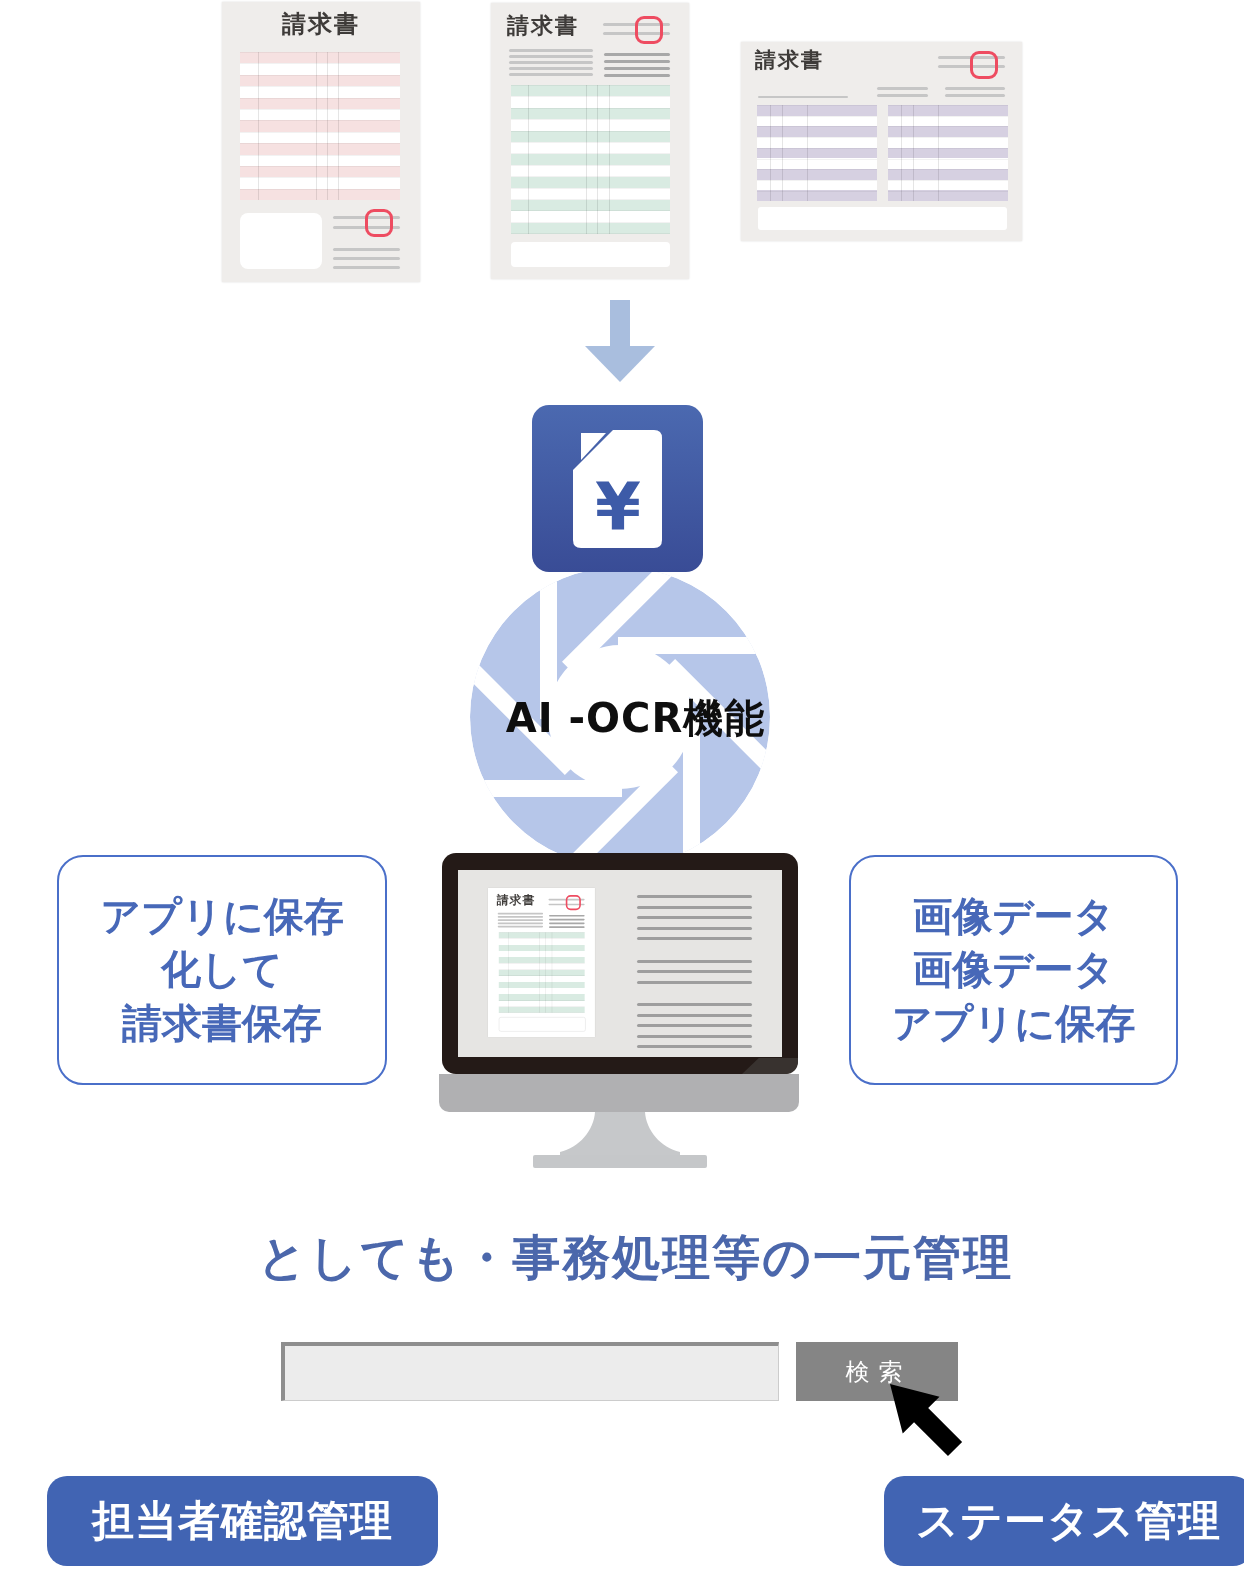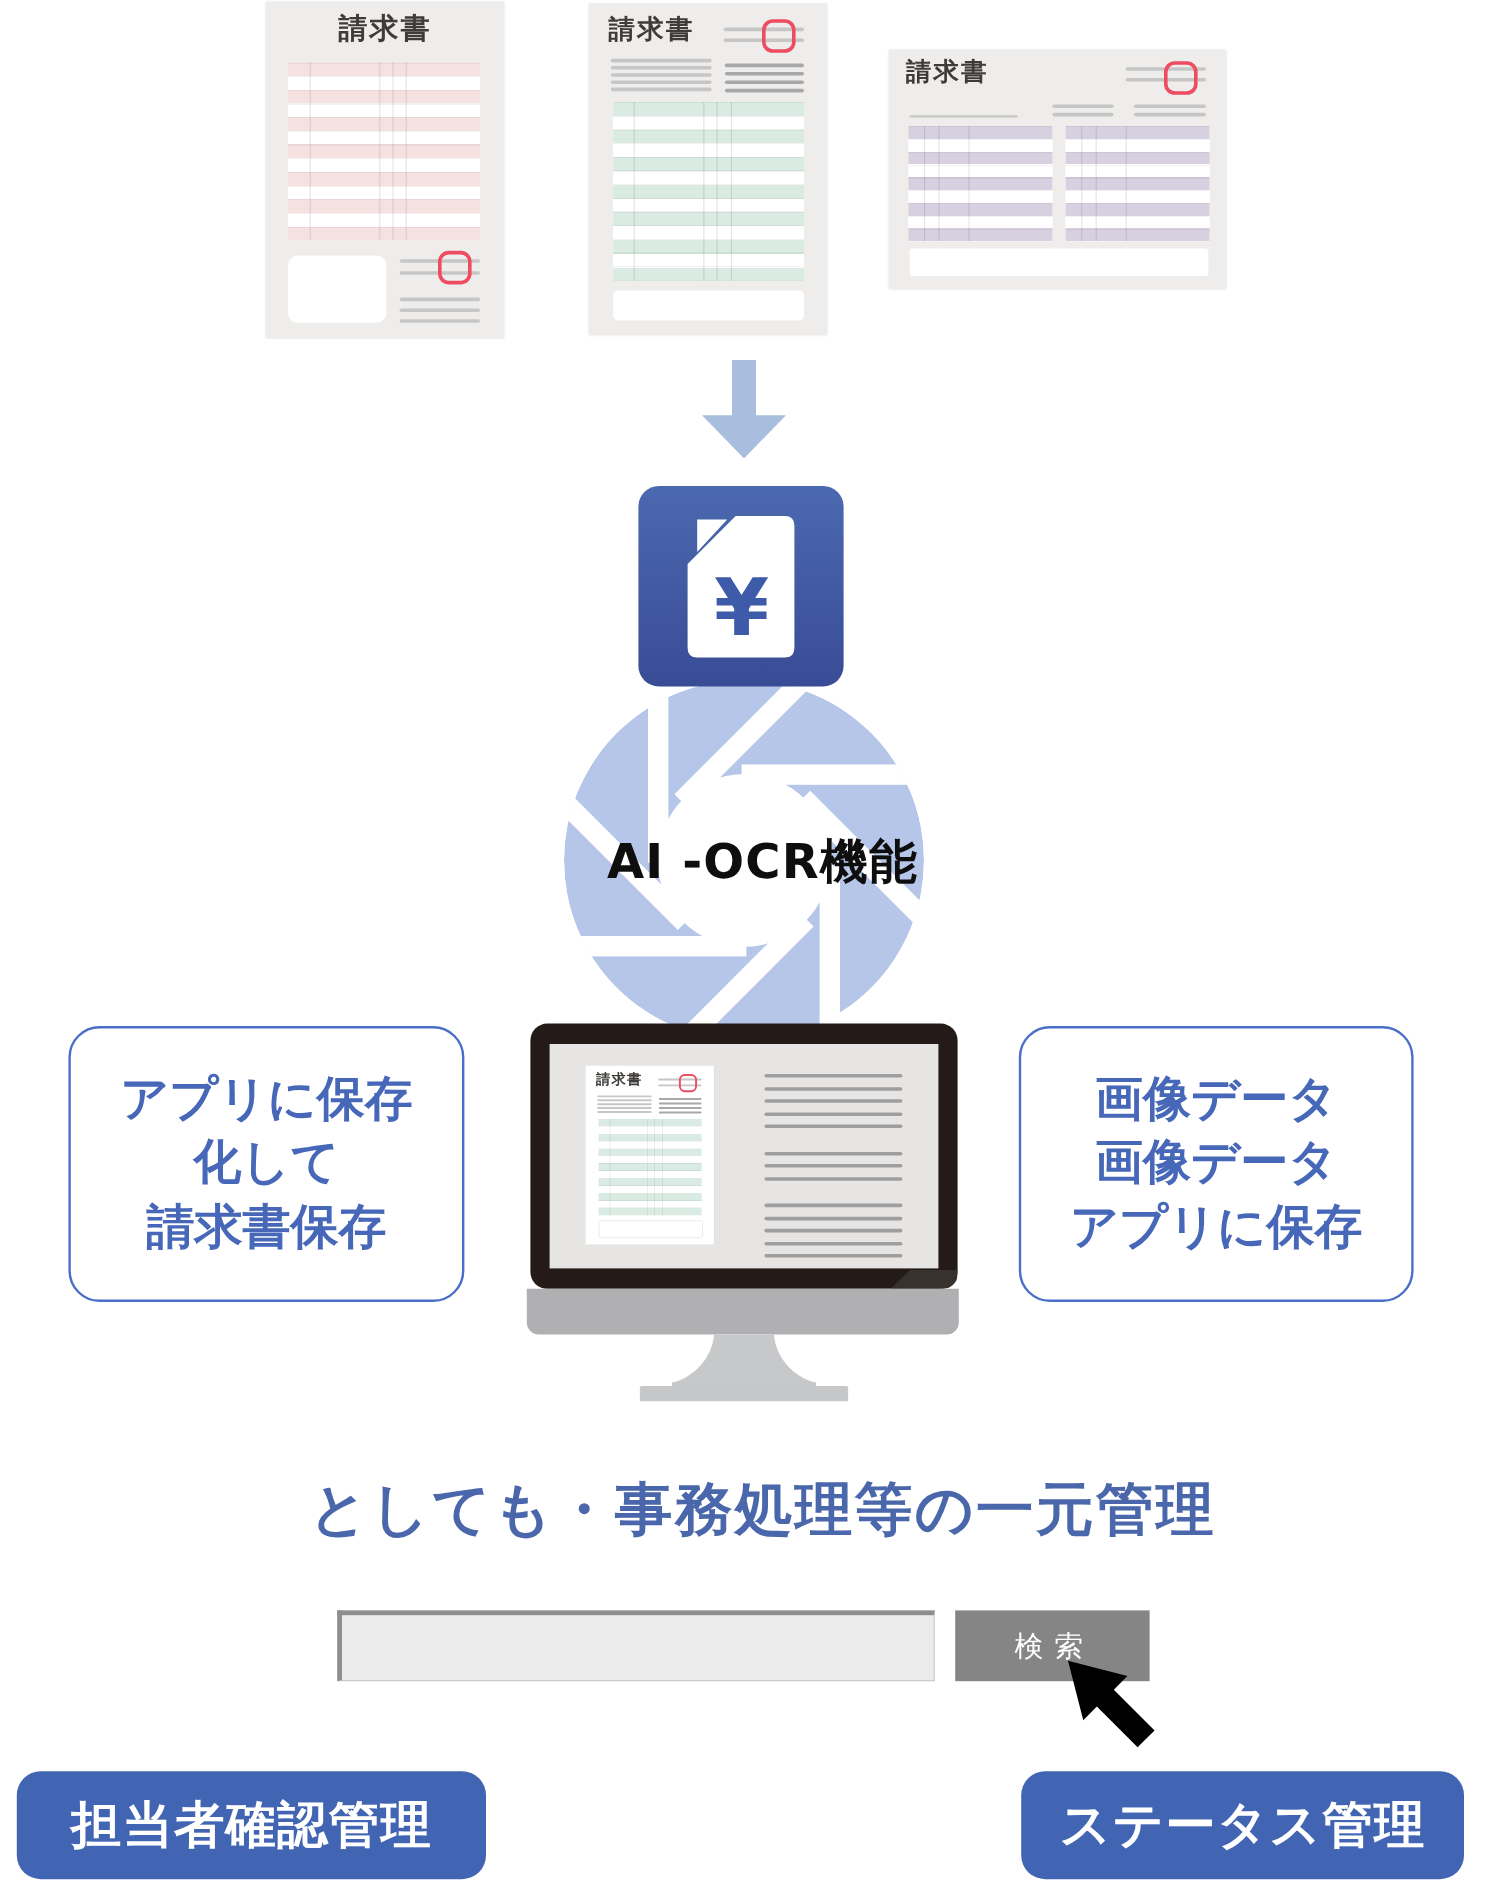--- a/index.html
+++ b/index.html
@@ -39,21 +39,21 @@
            font-weight:800;font-size:48px;letter-spacing:2px;}
   .search-input{position:absolute;left:281px;top:1342px;width:498px;height:59px;box-sizing:border-box;
                 background:#ececec;border:1px solid #cccccc;border-top:4px solid #8e8e8e;
                 border-left:4px solid #8e8e8e;outline:none;font-size:24px;padding:0 12px;}
   .search-btn{position:absolute;left:796px;top:1342px;width:162px;height:59px;background:#858585;
               color:#ffffff;font-size:24px;letter-spacing:9px;padding-left:9px;border:none;
               display:flex;align-items:center;justify-content:center;cursor:pointer;
               font-family:inherit;}
   .feature-btn{position:absolute;top:1476px;height:90px;background:#4164b3;border-radius:20px;
                color:#ffffff;font-weight:800;font-size:42px;display:flex;align-items:center;
-               justify-content:center;letter-spacing:1px;cursor:pointer;}
+               justify-content:center;letter-spacing:1px;cursor:pointer;margin-left:33px;}
 
   
   .yen-icon{position:absolute;left:532px;top:405px;width:171px;height:167px;border-radius:17px;
             background:linear-gradient(to bottom,#4b69b0,#394c96);}
   .ocr-label{position:absolute;left:0;top:691px;width:100%;text-align:center;color:#0e0e0e;
              font-weight:800;font-size:40px;letter-spacing:1px;}
 
   
   .bezel{position:absolute;left:442px;top:853px;width:356px;height:221px;background:#241a17;
          border-radius:14px;}

